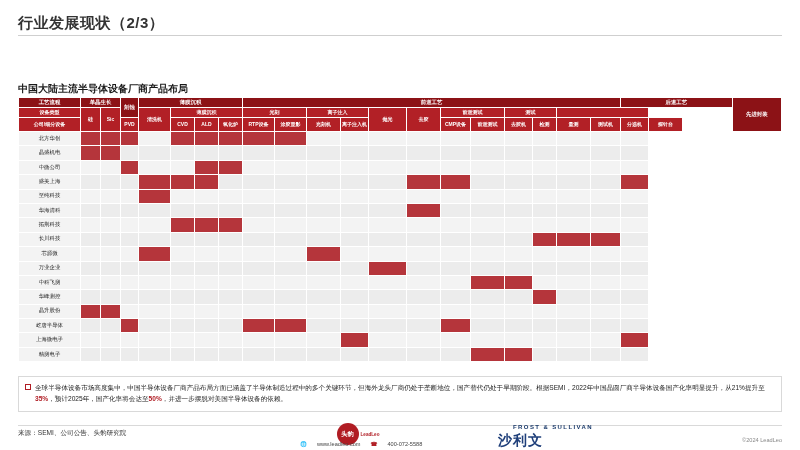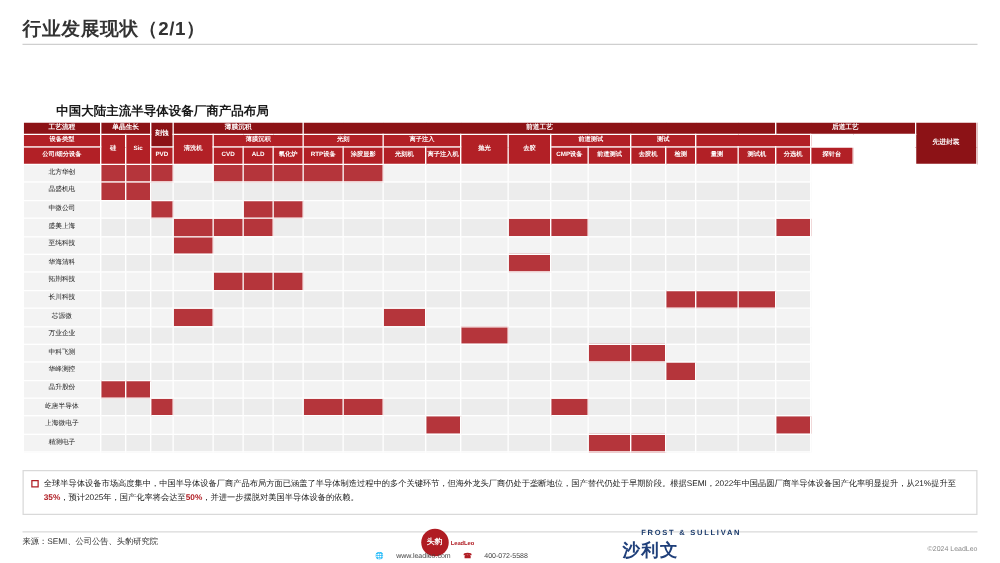--- a/index.html
+++ b/index.html
@@ -27,21 +27,21 @@
 
   
   .key-msg {
     position:absolute; left:26px; top:41px; width:748px;
     font-size:10.5px; font-weight:bold; color:#b01c23; line-height:1.5;
   }
 
   
   .section-head {
     position:absolute; left:18px; top:82px;
-    font-size:10px; font-weight:bold; color:#1a1a1a;margin-left:27px;
+    font-size:10px; font-weight:bold; color:#1a1a1a;
   }
 
   
   .tbl-wrap { position:absolute; left:18px; top:97px; width:764px; }
   table.matrix {
     border-collapse:collapse; width:764px; table-layout:fixed;
     font-size:5.2px;
   }
   table.matrix th, table.matrix td {
     border:0.5px solid #ffffff;
@@ -111,21 +111,21 @@
   .copyright {
     position:absolute; right:18px; top:437px; font-size:5.6px; color:#888;
   }
 </style>
 </head>
 <body>
 
 <div class="slide">
 
   <div class="title-row">
-    <div class="slide-title">行业发展现状（2/1）</div>
+    <div class="slide-title">行业发展现状（2/3）</div>
   </div>
   <div class="title-rule"></div>
 
 
   <div class="section-head">中国大陆主流半导体设备厂商产品布局</div>
 
   <div class="tbl-wrap">
     <table class="matrix">
       <colgroup>
         <col style="width:62px">

